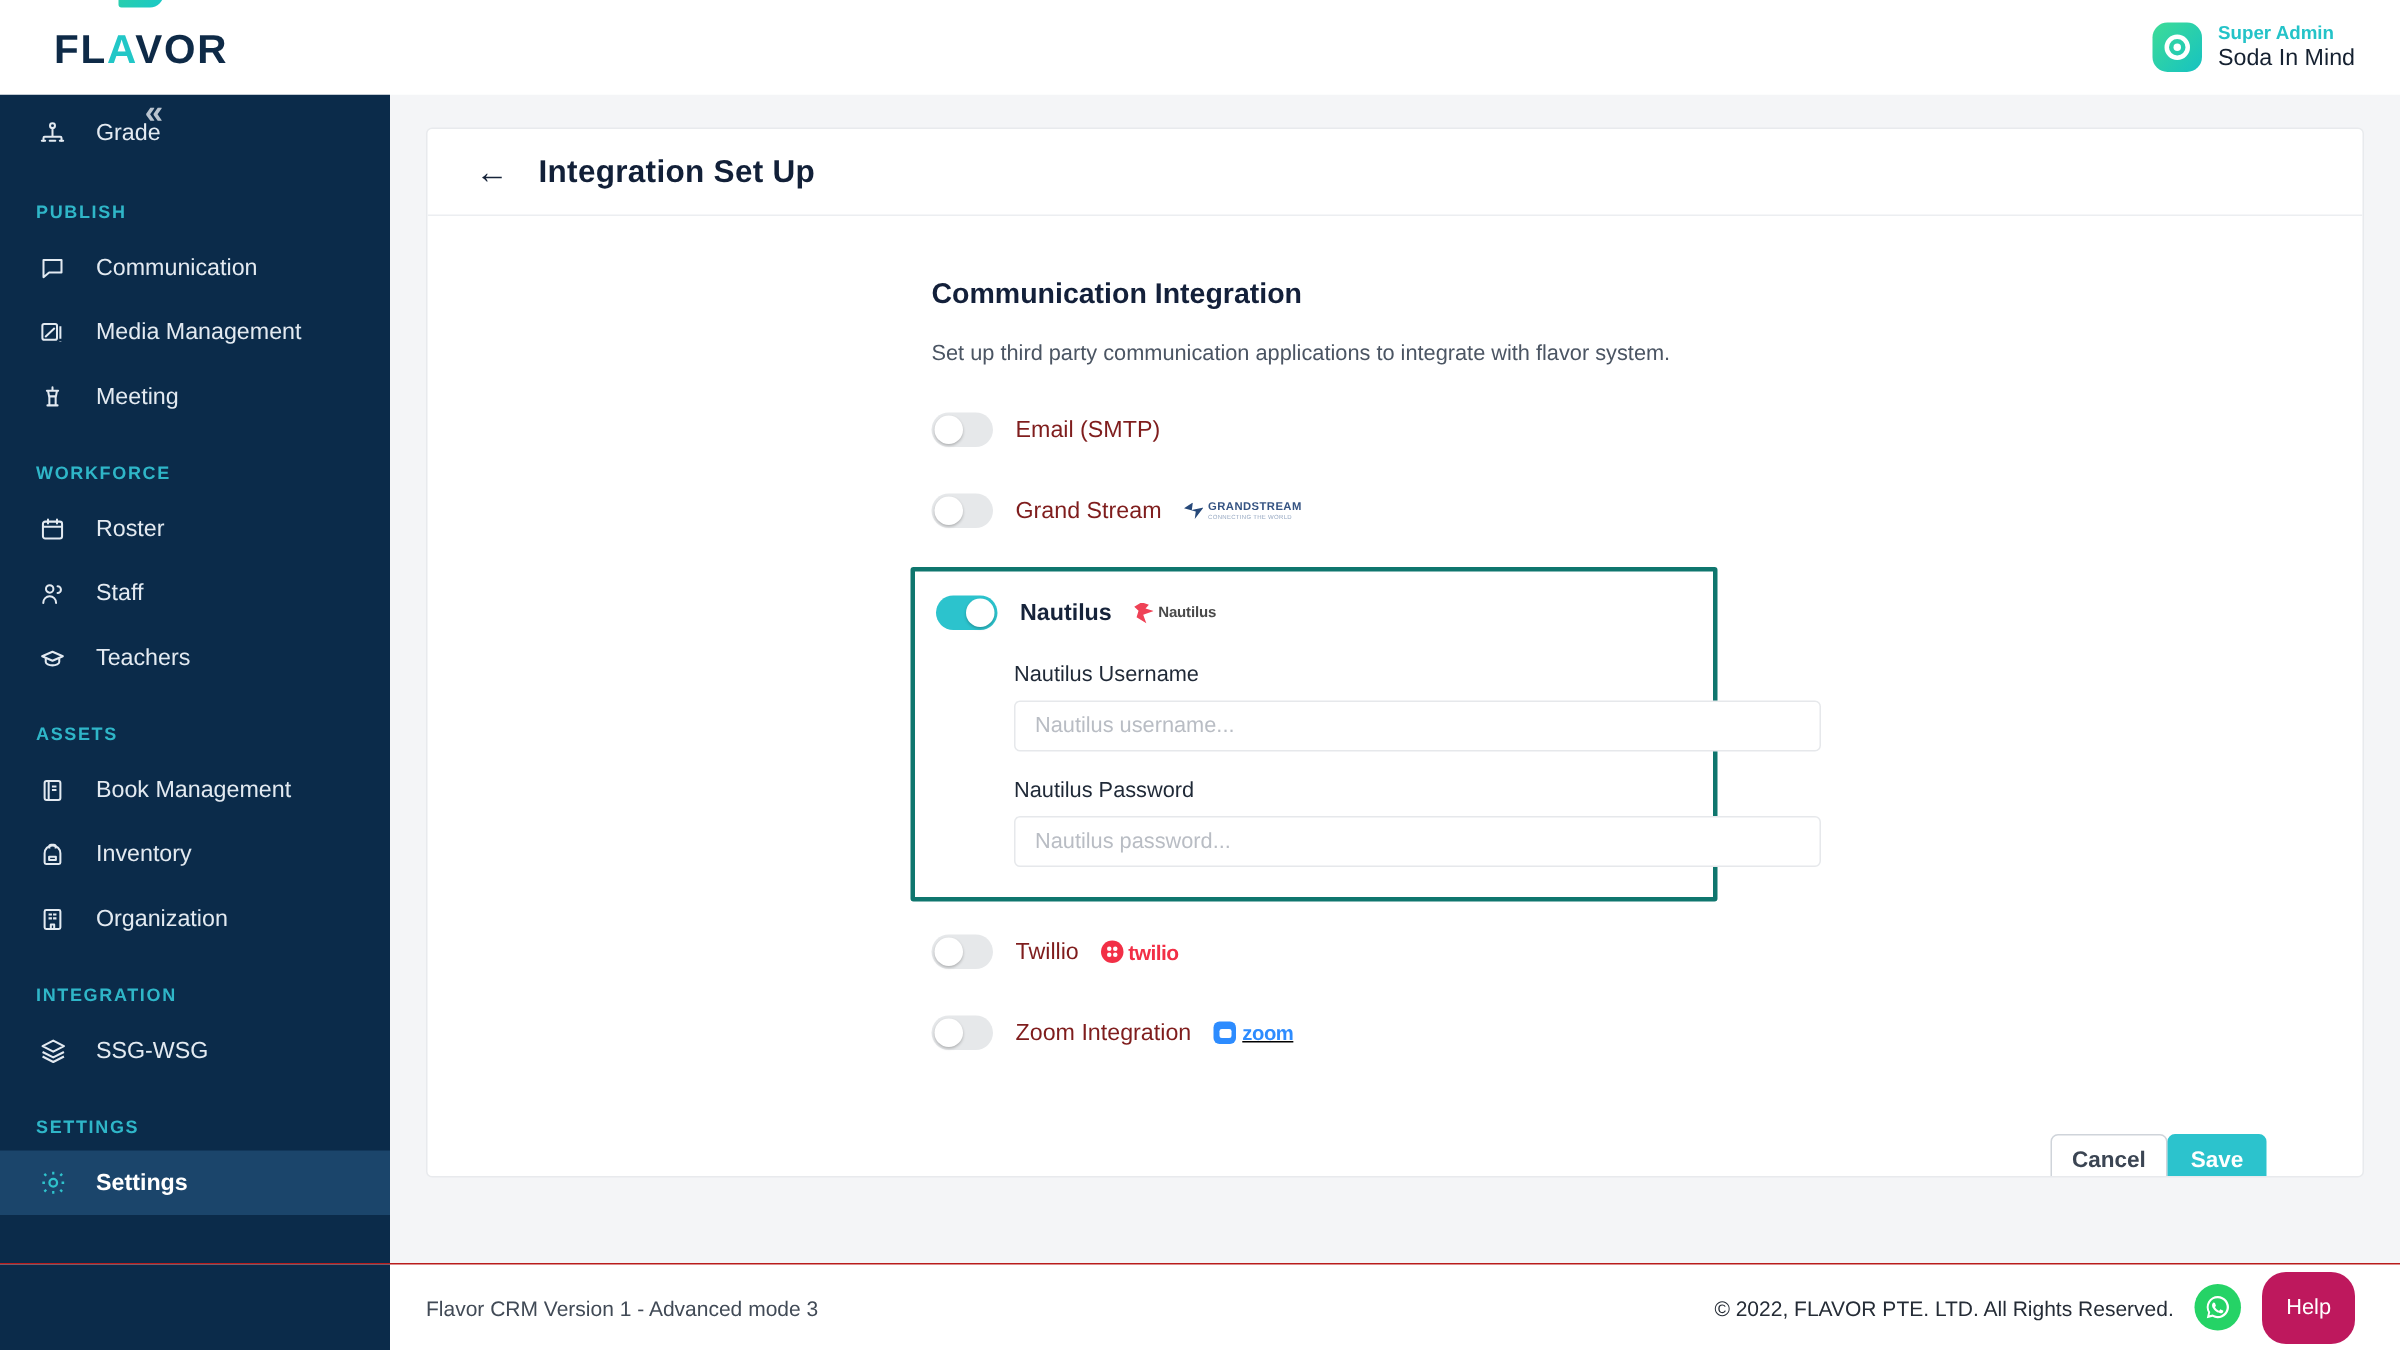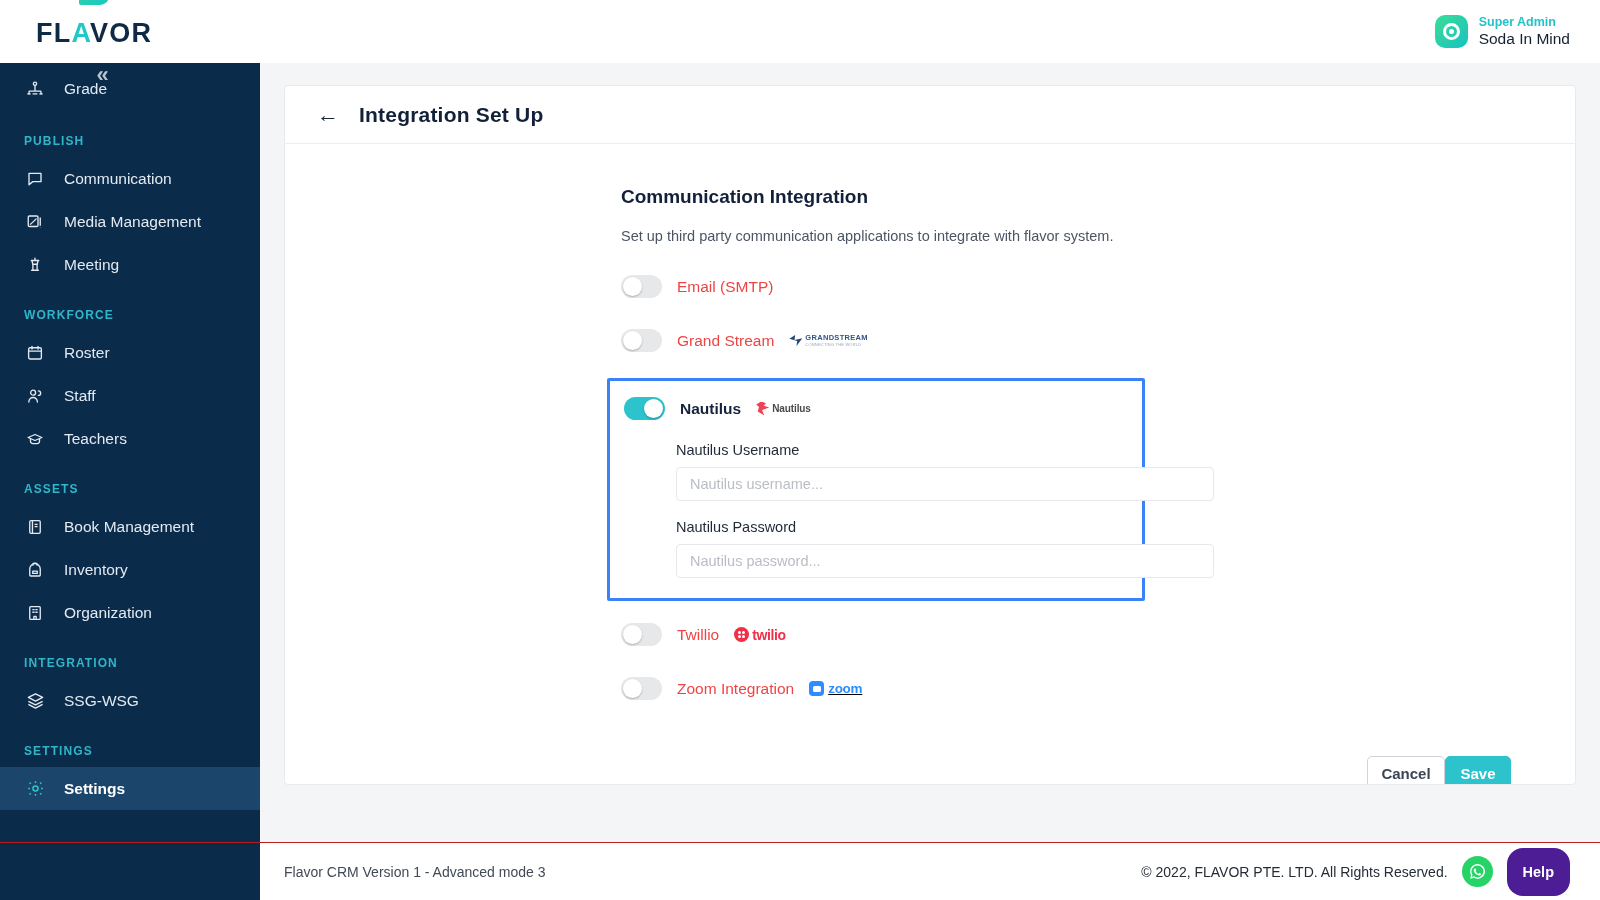--- a/index.html
+++ b/index.html
@@ -98,21 +98,21 @@
   .toggle {
     width: 41px; height: 23px; border-radius: 13px; background: #e6e8ea;
     position: relative; flex: 0 0 41px; cursor: pointer; transition: background .15s;
   }
   .toggle .knob {
     position: absolute; top: 2px; left: 2px; width: 19px; height: 19px;
     border-radius: 50%; background: #ffffff; box-shadow: 0 1px 2px rgba(0,0,0,.25);
   }
   .toggle.on { background: #2cc3cd; }
   .toggle.on .knob { left: auto; right: 2px; }
-  .toggle-label { font-size: 15.5px; color: #ef4444; }
+  .toggle-label { font-size: 15.5px; color: #7f1d1d; }
   .toggle-label.bold { font-weight: 700; color: #16233a; }
 
   
   .logo-gs { display: flex; align-items: center; gap: 3px; opacity: .95; }
   .logo-gs .gs-mark {
     width: 13px; height: 11px; background: #1b3f72;
     clip-path: polygon(0 35%, 45% 0, 40% 45%, 100% 30%, 55% 100%, 60% 55%);
   }
   .logo-gs .gs-txt { display: flex; flex-direction: column; line-height: 1; }
   .logo-gs .gs-t1 { font-size: 7.5px; font-weight: 700; color: #2a4a7c; letter-spacing: .3px; }
@@ -139,21 +139,21 @@
     width: 15px; height: 15px; border-radius: 4px; background: #2d8cff;
     display: flex; align-items: center; justify-content: center;
   }
   .logo-zoom .z-mark i {
     display: block; width: 8px; height: 6px; background: #ffffff; border-radius: 1.5px;
   }
   .logo-zoom .z-txt { font-size: 13.5px; font-weight: 700; color: #2d8cff; letter-spacing: -.3px; }
 
   
   .highlight-box {
-    position: relative; border: 3px solid #3b82f6; border-radius: 2px;
+    position: relative; border: 3px solid #0f766e; border-radius: 2px;
     margin: 0 0 0 -14px; width: 538px; padding: 16px 0 20px 14px;
   }
   .field-group { margin-left: 52px; width: 538px; }
   .field-label { font-size: 14.5px; color: #1f2937; margin-bottom: 9px; }
   .field-input {
     width: 538px; height: 34px; border: 1px solid #e6e8eb; border-radius: 4px;
     background: #ffffff; font-size: 14.5px; color: #111827; padding: 0 13px;
     font-family: "Liberation Sans", sans-serif; outline: none;
   }
   .field-input::placeholder { color: #b9bdc4; }
@@ -174,22 +174,22 @@
     padding: 0 30px 0 24px; position: relative;
   }
   .footer-left { font-size: 14px; color: #414a56; }
   .footer-right { display: flex; align-items: center; gap: 14px; }
   .copyright { font-size: 14px; color: #252c36; }
   .wa-btn {
     width: 31px; height: 31px; border-radius: 50%; background: #25d366;
     display: flex; align-items: center; justify-content: center; cursor: pointer;
   }
   .help-btn {
-    height: 48px; padding: 0 16px; border-radius: 16px; background: #4c1d95;
-    color: #ffffff; font-size: 14.5px; font-weight: 700; display: flex;
+    height: 48px; padding: 0 16px; border-radius: 16px; background: #be185d;
+    color: #ffffff; font-size: 14.5px; font-weight: 400; display: flex;
     align-items: center; justify-content: center; cursor: pointer;
   }
   .sb-foot-strip { position: absolute; left: 0; top: 0; width: 260px; height: 58px; background: #0b2b4a; }
 </style>
 </head>
 <body>
 
 <div class="app">
 
   <div class="topbar">

